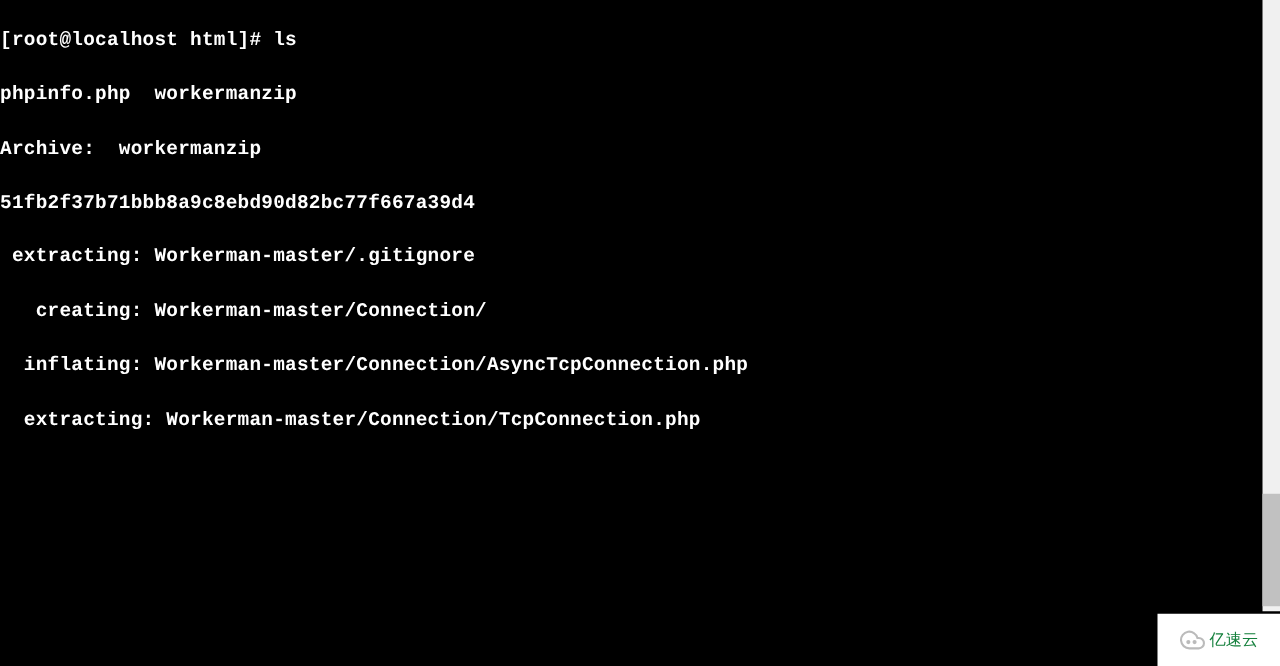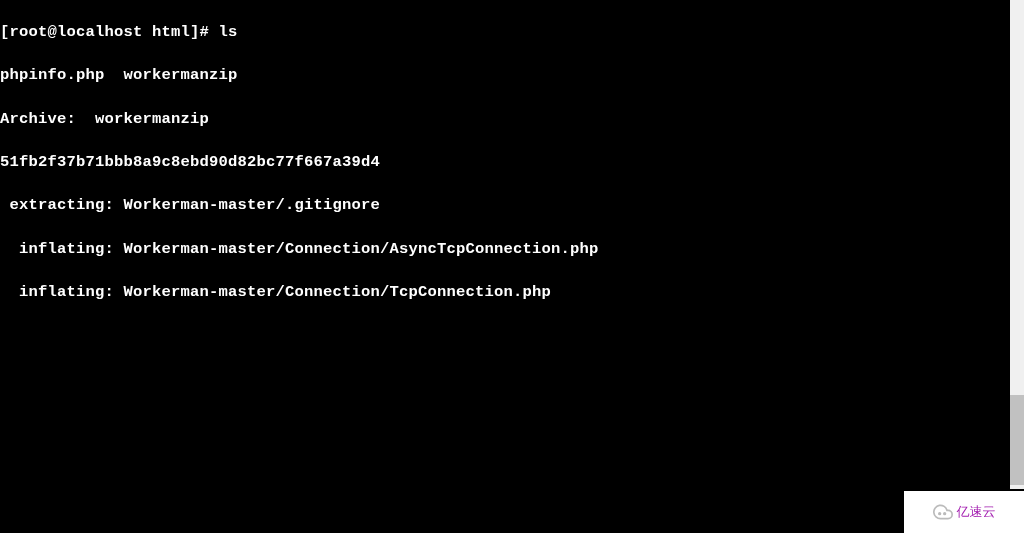--- a/index.html
+++ b/index.html
@@ -42,24 +42,24 @@
       top: 395px;
       width: 14px;
       height: 90px;
       background: #c1c1c1;
       border-radius: 0;
     }
     .watermark {
       position: absolute;
       right: 0;
       bottom: 0;
-      width: 120px;
+      width: 98px;
       height: 42px;
       background: #fff;
-      color: #a21caf;
+      color: #15803d;
       display: flex;
       align-items: center;
       justify-content: center;
       font-size: 13px;
       font-family: sans-serif;
       gap: 4px;
     }
     .watermark svg {
       width: 20px;
       height: 20px;
@@ -67,22 +67,23 @@
   </style>
 </head>
 <body>
 
 <div class="terminal">
 <div class="terminal-line"><span>[root@localhost html]# </span><span>ls</span></div>
 <div class="terminal-line">phpinfo.php  workermanzip</div>
 <div class="terminal-line">Archive:  workermanzip</div>
 <div class="terminal-line">51fb2f37b71bbb8a9c8ebd90d82bc77f667a39d4</div>
 <div class="terminal-line"> extracting: Workerman-master/.gitignore</div>
+<div class="terminal-line">   creating: Workerman-master/Connection/</div>
 <div class="terminal-line">  inflating: Workerman-master/Connection/AsyncTcpConnection.php</div>
-<div class="terminal-line">  inflating: Workerman-master/Connection/TcpConnection.php</div>
+<div class="terminal-line">  extracting: Workerman-master/Connection/TcpConnection.php</div>
 
 
 
 
 
 
 
 
 
 

